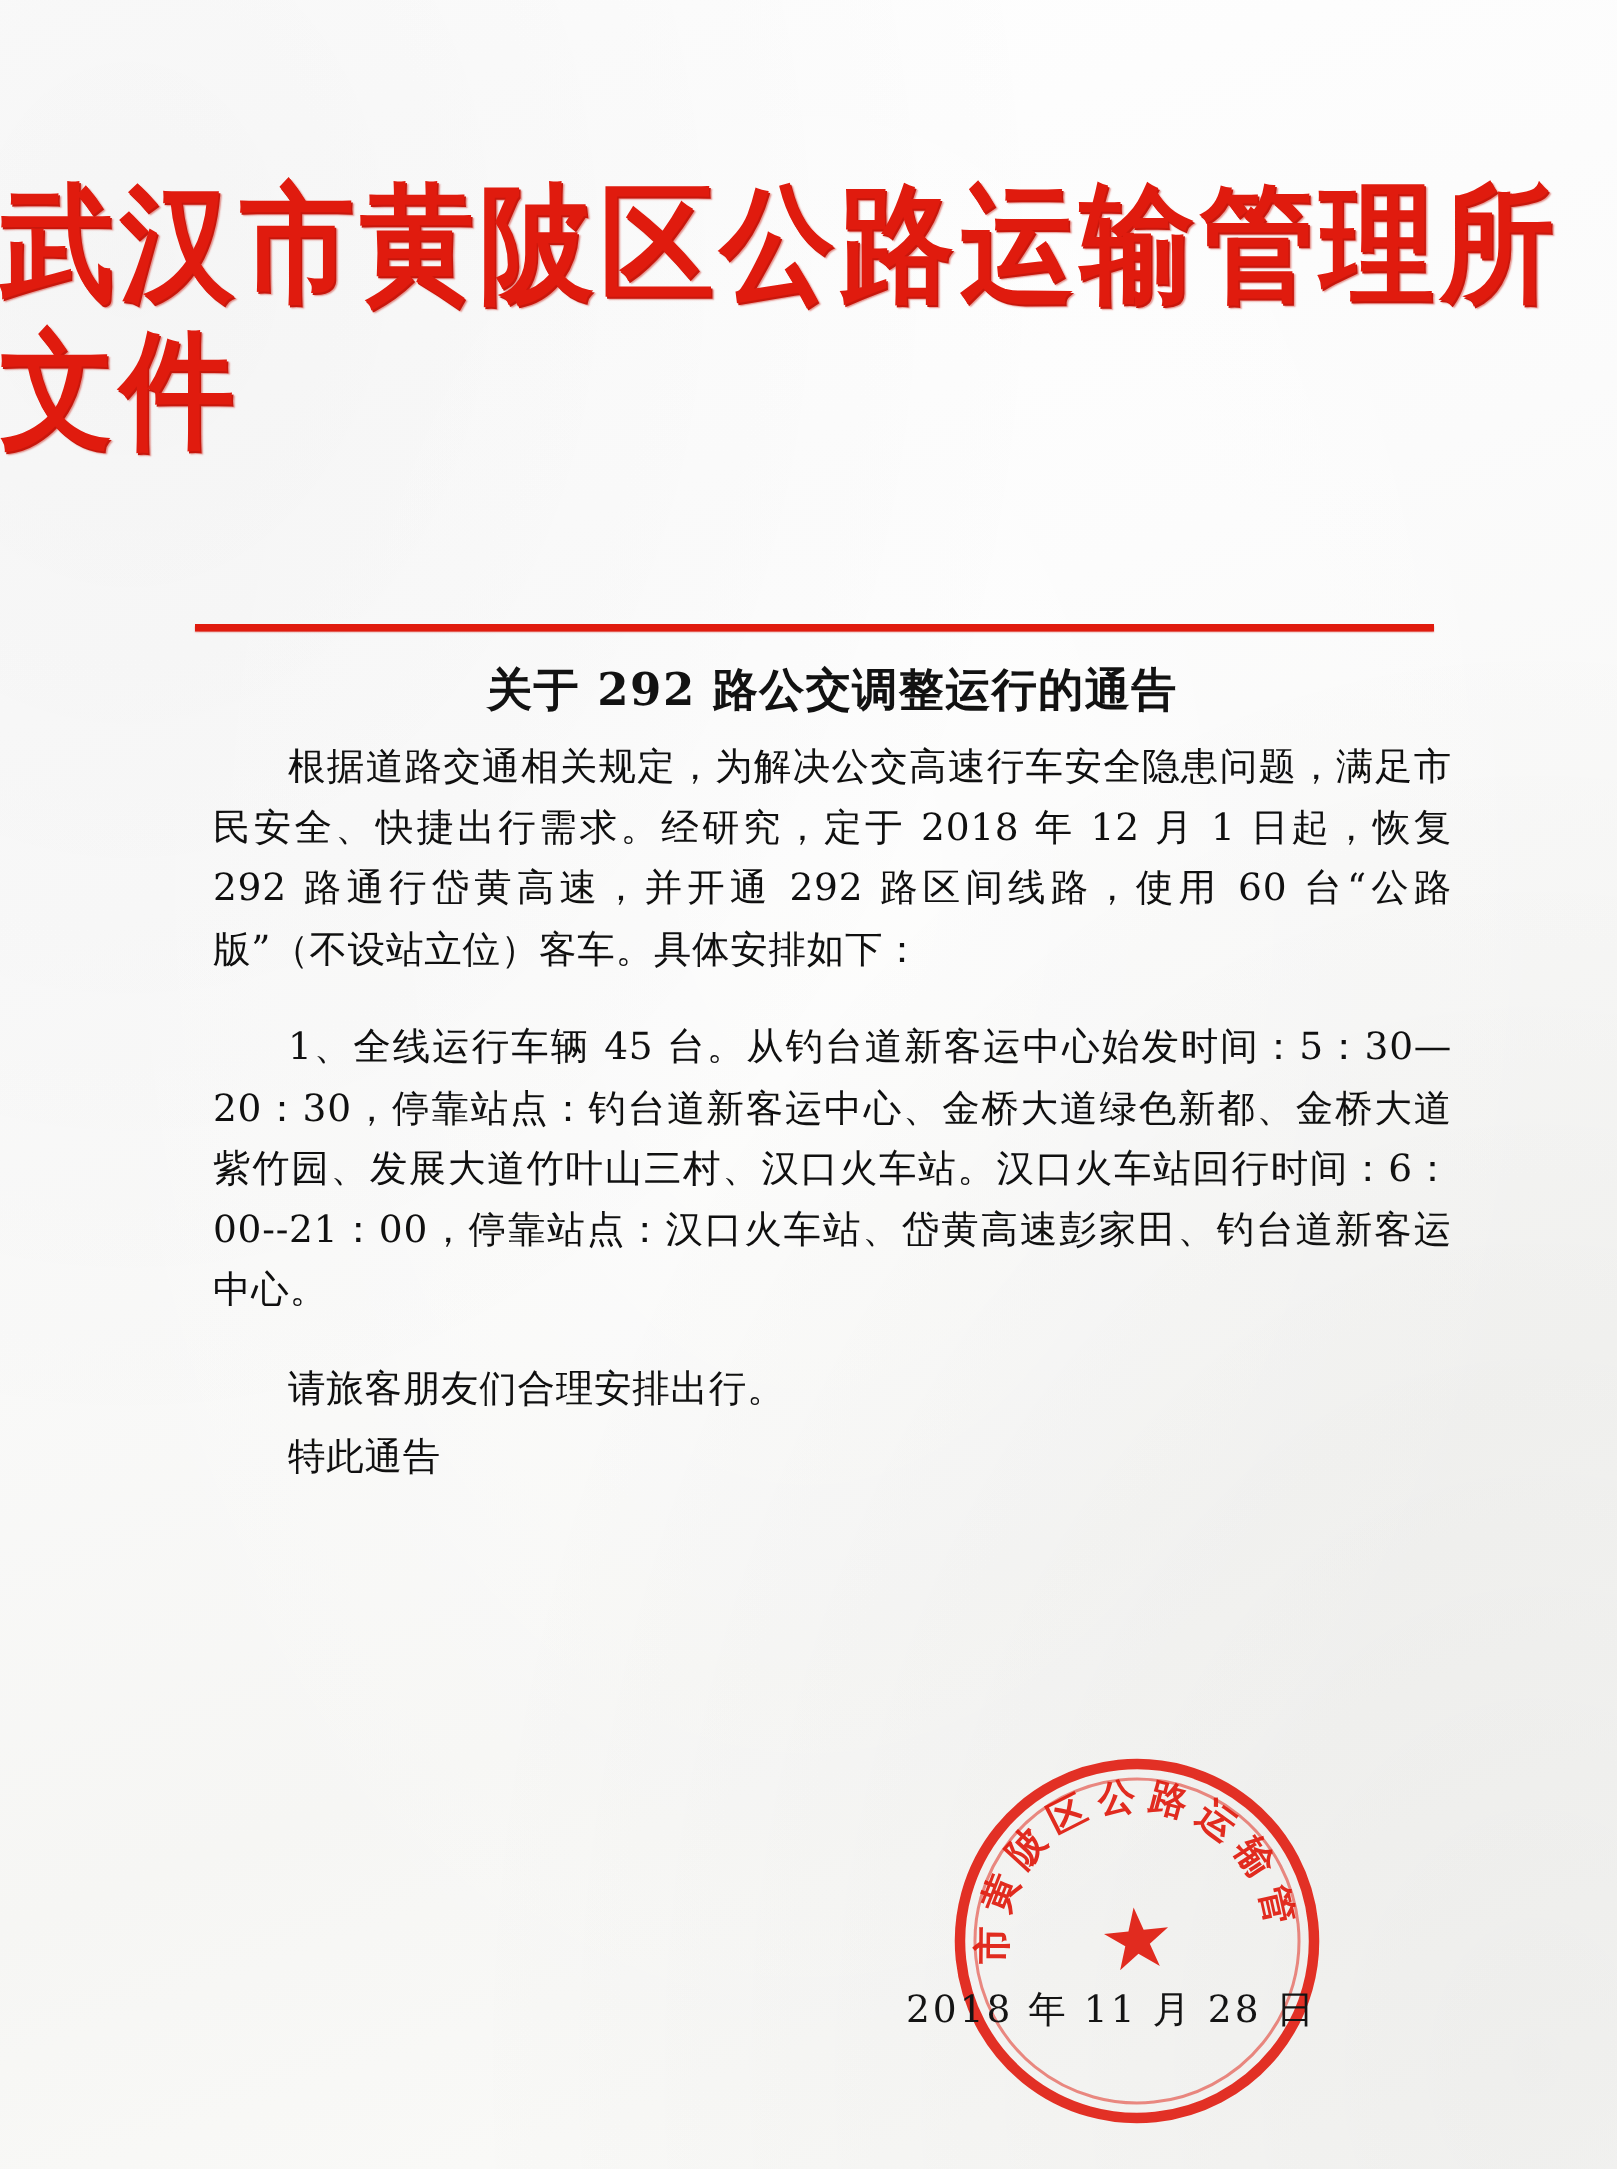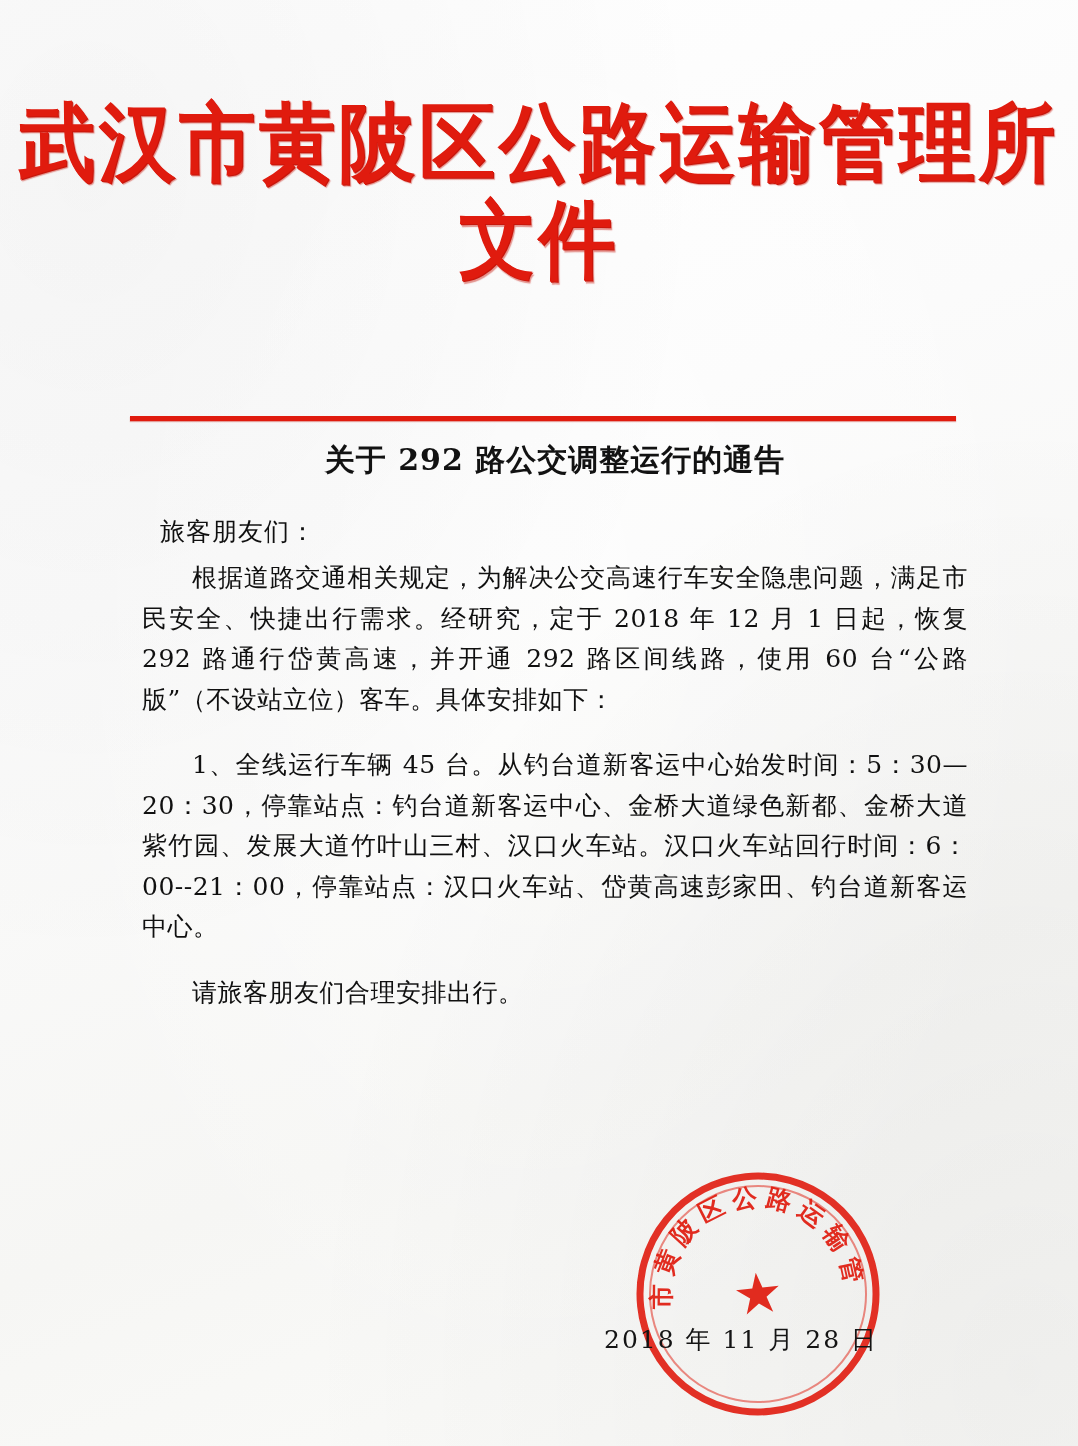--- a/index.html
+++ b/index.html
@@ -25,24 +25,24 @@
     background:
       radial-gradient(ellipse at 8% 12%, rgba(0,0,0,0.035) 0%, rgba(0,0,0,0) 45%),
       radial-gradient(ellipse at 95% 95%, rgba(0,0,0,0.05) 0%, rgba(0,0,0,0) 50%),
       radial-gradient(ellipse at 50% 40%, rgba(255,255,255,0.6) 0%, rgba(255,255,255,0) 70%);
     pointer-events: none;
   }
 
   
   .masthead {
     position: absolute;
-    top: 104px;
+    top: 124px;
     left: 0;
     width: 100%;
-    text-align: center;
+    text-align: left;
   }
   .masthead-title {
     display: inline-block;
     color: #e01b0e;
     font-family: "DejaVu Serif", "Liberation Serif", serif;
     font-weight: bold;
     font-size: 76px;
     letter-spacing: 4px;
     line-height: 1.15;
     text-shadow:
@@ -156,29 +156,29 @@
   <div class="masthead">
     <div class="masthead-title">武汉市黄陂区公路运输管理所文件</div>
   </div>
 
   <div class="red-rule"></div>
 
   <div class="doc">
     <div class="doc-title">关于 292 路公交调整运行的通告</div>
 
 
-    <div class="salutation">旅客朋友们：</div>
 
     <p class="para">根据道路交通相关规定，为解决公交高速行车安全隐患问题，满足市民安全、快捷出行需求。经研究，定于 2018 年 12 月 1 日起，恢复 292 路通行岱黄高速，并开通 292 路区间线路，使用 60 台“公路版”（不设站立位）客车。具体安排如下：</p>
 
     <p class="para tight">1、全线运行车辆 45 台。从钓台道新客运中心始发时间：5：30—20：30，停靠站点：钓台道新客运中心、金桥大道绿色新都、金桥大道紫竹园、发展大道竹叶山三村、汉口火车站。汉口火车站回行时间：6：00--21：00，停靠站点：汉口火车站、岱黄高速彭家田、钓台道新客运中心。</p>
 
 
     <div class="closing">请旅客朋友们合理安排出行。</div>
 
+    <div class="closing">特此通告</div>
   </div>
 
   <div class="seal">
     <svg width="252" height="252" viewBox="0 0 252 252" aria-hidden="true">
       <circle cx="126" cy="126" r="118" fill="none" stroke="#e01b0e" stroke-width="7" opacity="0.9"></circle>
       <circle cx="126" cy="126" r="108" fill="none" stroke="#e01b0e" stroke-width="2" opacity="0.5"></circle>
       <defs>
         <path id="sealArc" d="M 126,126 m -88,0 a 88,88 0 1,1 176,0"></path>
         <path id="sealArcText" d="M 38,126 a 88,88 0 1,1 176,0"></path>
       </defs>

